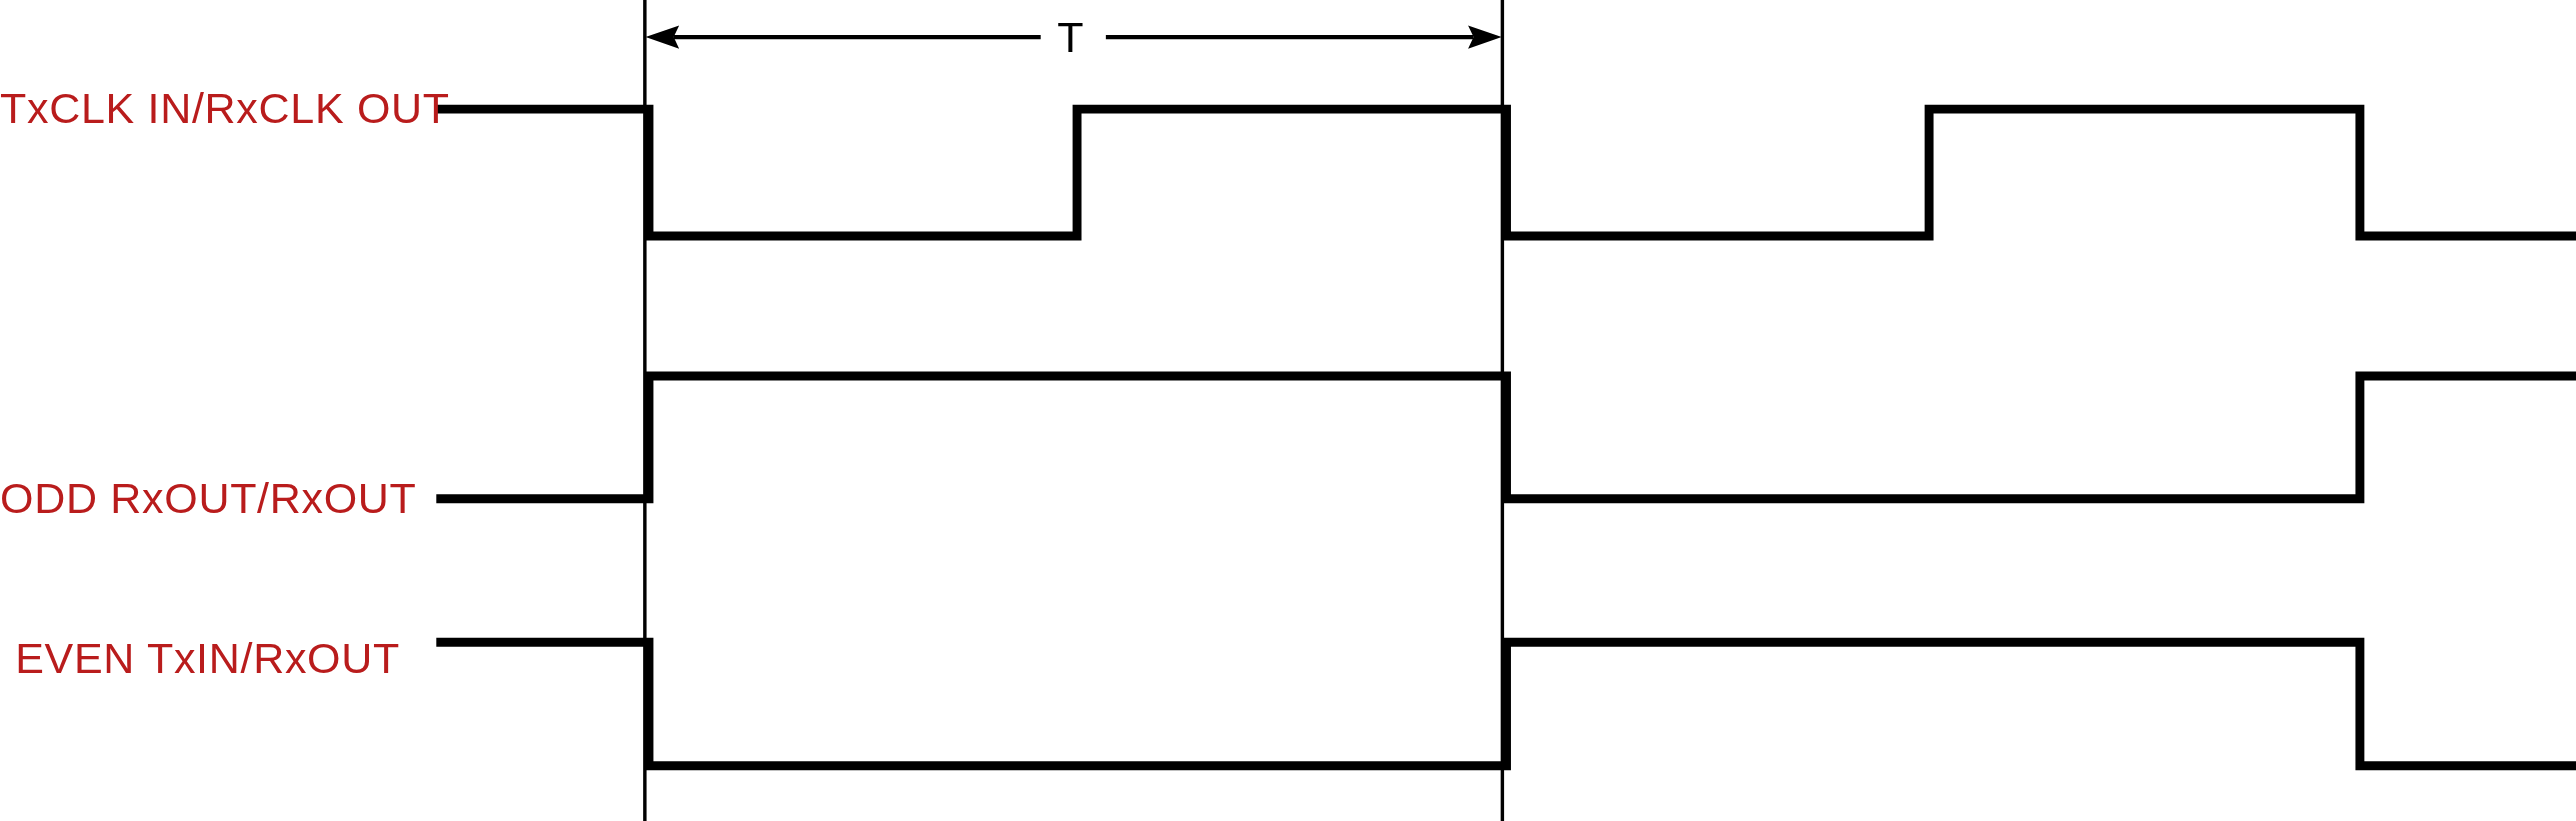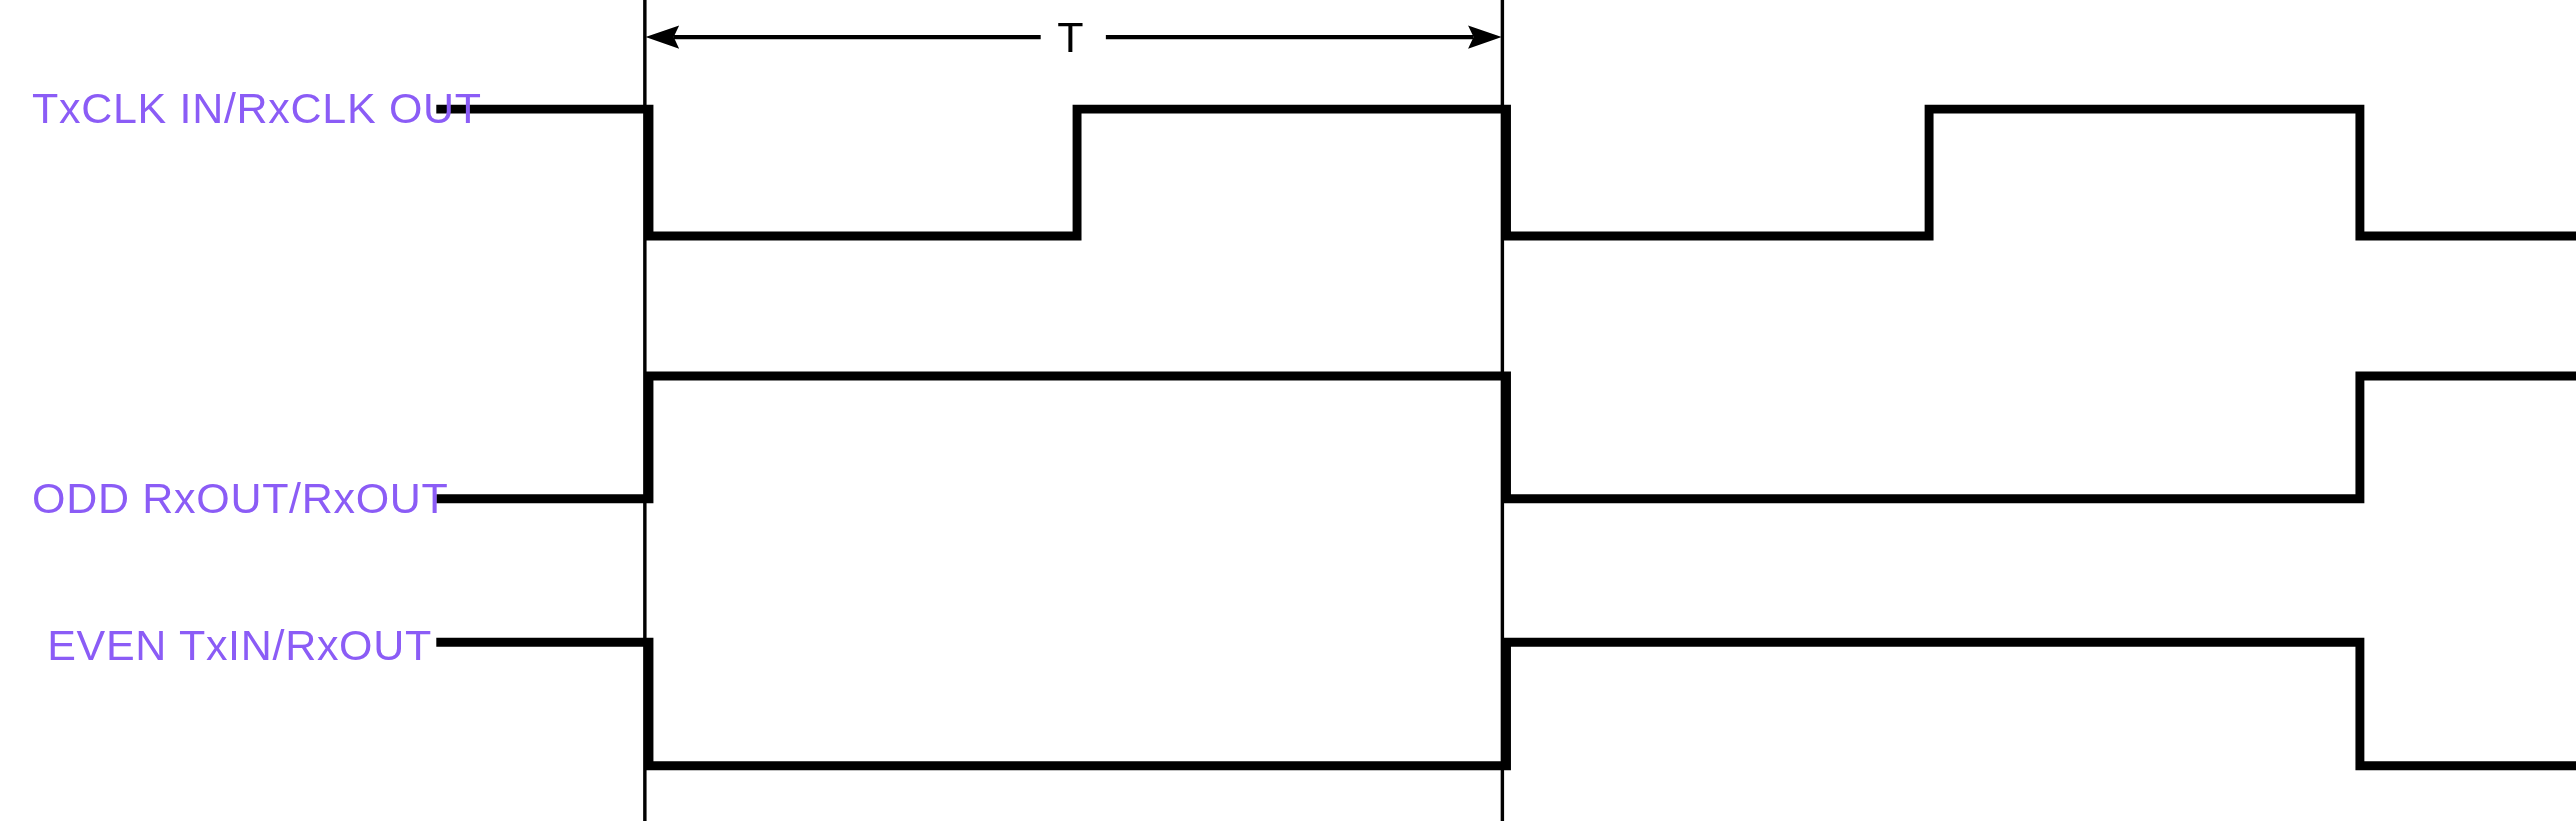--- a/index.html
+++ b/index.html
@@ -26,27 +26,26 @@
   .sig-label {
     position: absolute;
     left: 0;
     width: 400px;
     height: 49px;
     line-height: 49px;
     text-align: right;
     font-size: 43px;
     font-weight: 400;
     letter-spacing: 0.7px;
-    color: #8b5cf6;
+    color: #b91c1c;
     white-space: nowrap;
-    padding-left: 32px;
   }
   #lbl-clk  { top: 84px; }
   #lbl-odd  { top: 474px; }
-  #lbl-even { top: 621px; text-align: right; }
+  #lbl-even { top: 634px; text-align: right; }
   #lbl-t {
     position: absolute;
     left: 1019px;
     top: 13px;
     width: 103px;
     height: 49px;
     line-height: 49px;
     text-align: center;
     font-size: 43px;
     color: #000000;

